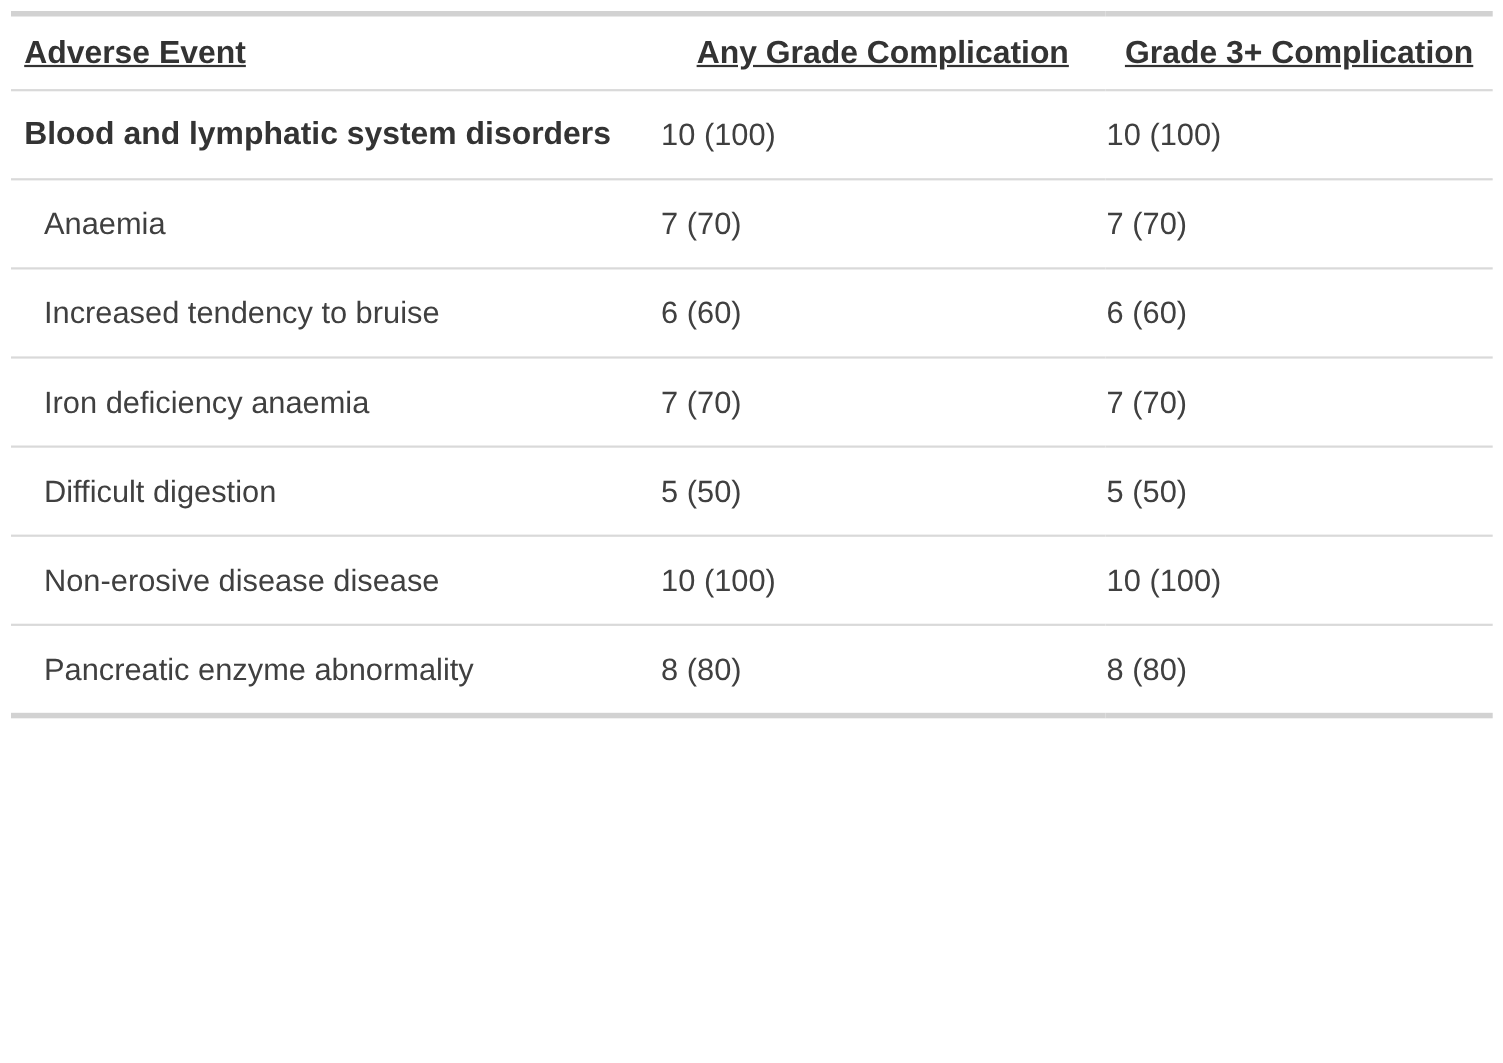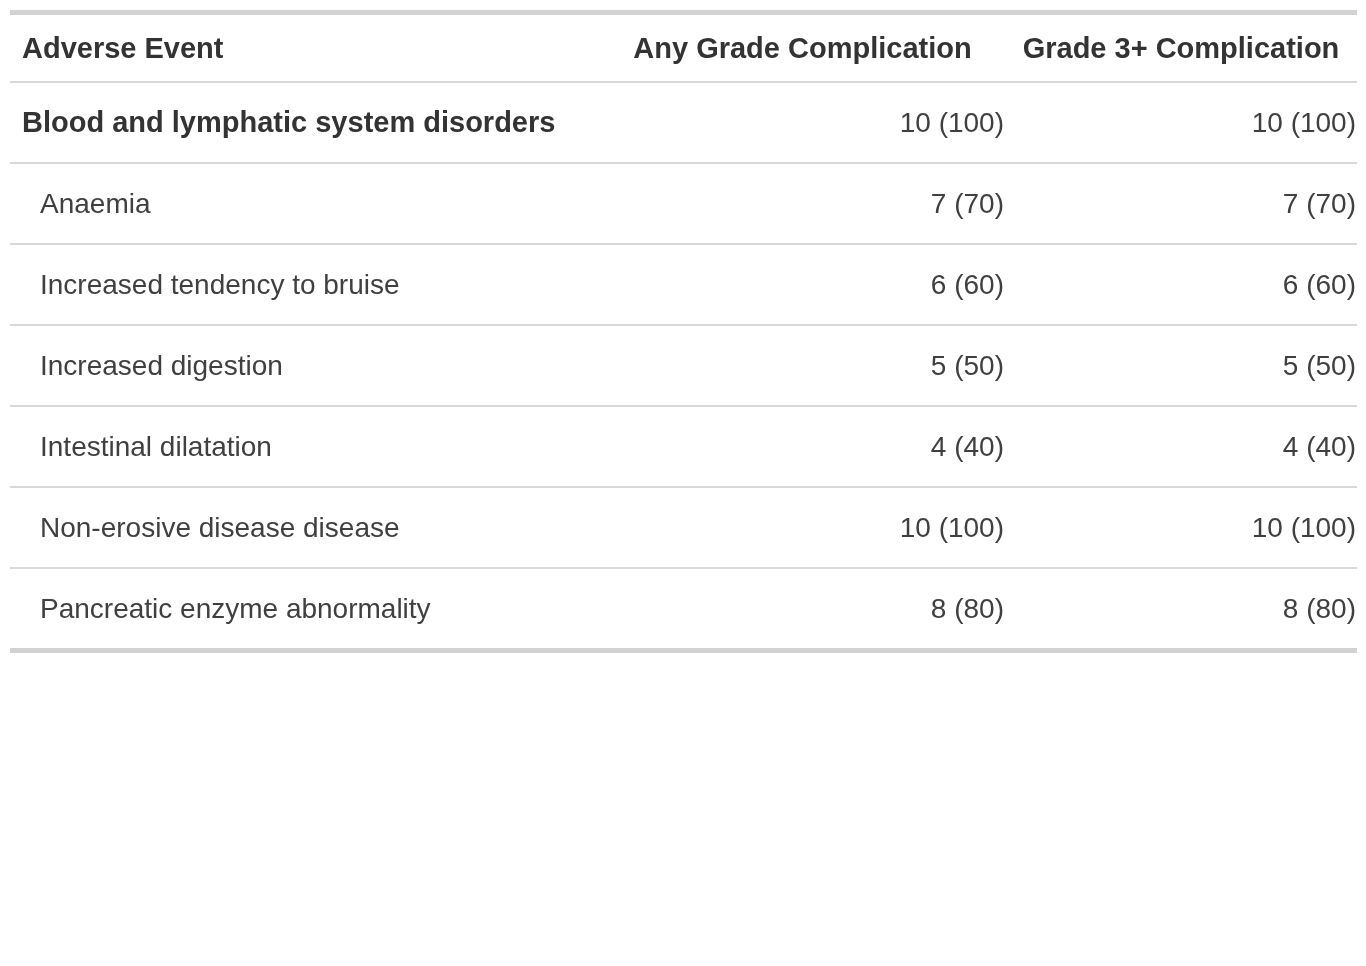--- a/index.html
+++ b/index.html
@@ -28,20 +28,21 @@
   col.c3 { width: 352px; }
 
   thead th {
     height: 64px;
     font-size: 29px;
     font-weight: bold;
     color: #333333;
     border-bottom: 2px solid #d9d9d9;
     white-space: nowrap;
     vertical-align: middle;
+    text-decoration: underline;
   }
   thead th.name-col {
     text-align: left;
     padding-left: 12px;
   }
   thead th.num-col {
     text-align: center;
   }
 
   tbody td {
@@ -63,21 +64,21 @@
     padding-left: 12px;
     font-weight: bold;
     font-size: 29px;
     color: #333333;
   }
   tbody tr.category td {
     color: #3f3f3f;
     margin-top: 27px;
   }
   tbody td.num-cell {
-    text-align: right;
+    text-align: left;
   }
 </style>
 </head>
 <body>
 
 <div class="table-wrap">
   <table class="adverse-table">
     <colgroup>
       <col class="c1">
         <col class="c2">
@@ -100,28 +101,28 @@
         <td class="name-cell">Anaemia</td>
         <td class="num-cell">7 (70)</td>
         <td class="num-cell">7 (70)</td>
       </tr>
       <tr class="sub">
         <td class="name-cell">Increased tendency to bruise</td>
         <td class="num-cell">6 (60)</td>
         <td class="num-cell">6 (60)</td>
       </tr>
       <tr class="sub">
-        <td class="name-cell">Increased digestion</td>
+        <td class="name-cell">Iron deficiency anaemia</td>
+        <td class="num-cell">7 (70)</td>
+        <td class="num-cell">7 (70)</td>
+      </tr>
+      <tr class="sub">
+        <td class="name-cell">Difficult digestion</td>
         <td class="num-cell">5 (50)</td>
         <td class="num-cell">5 (50)</td>
-      </tr>
-      <tr class="sub">
-        <td class="name-cell">Intestinal dilatation</td>
-        <td class="num-cell">4 (40)</td>
-        <td class="num-cell">4 (40)</td>
       </tr>
       <tr class="sub">
         <td class="name-cell">Non-erosive disease disease</td>
         <td class="num-cell">10 (100)</td>
         <td class="num-cell">10 (100)</td>
       </tr>
       <tr class="sub">
         <td class="name-cell">Pancreatic enzyme abnormality</td>
         <td class="num-cell">8 (80)</td>
         <td class="num-cell">8 (80)</td>

